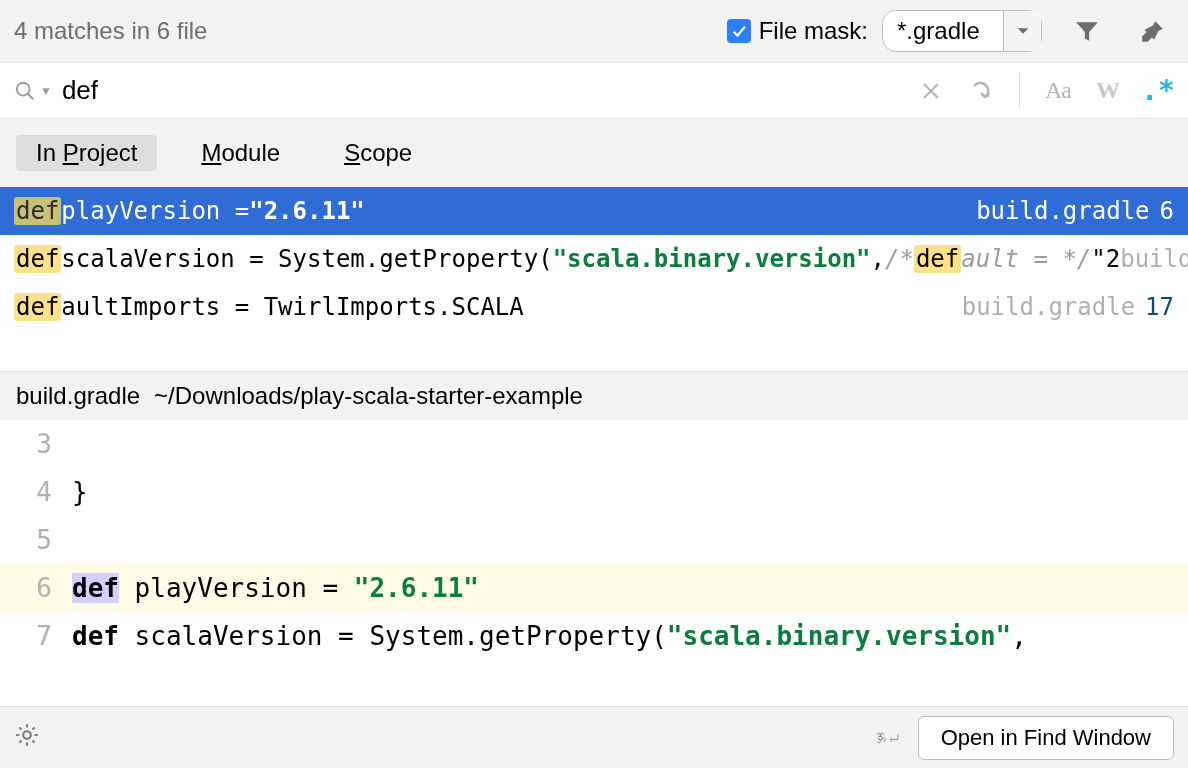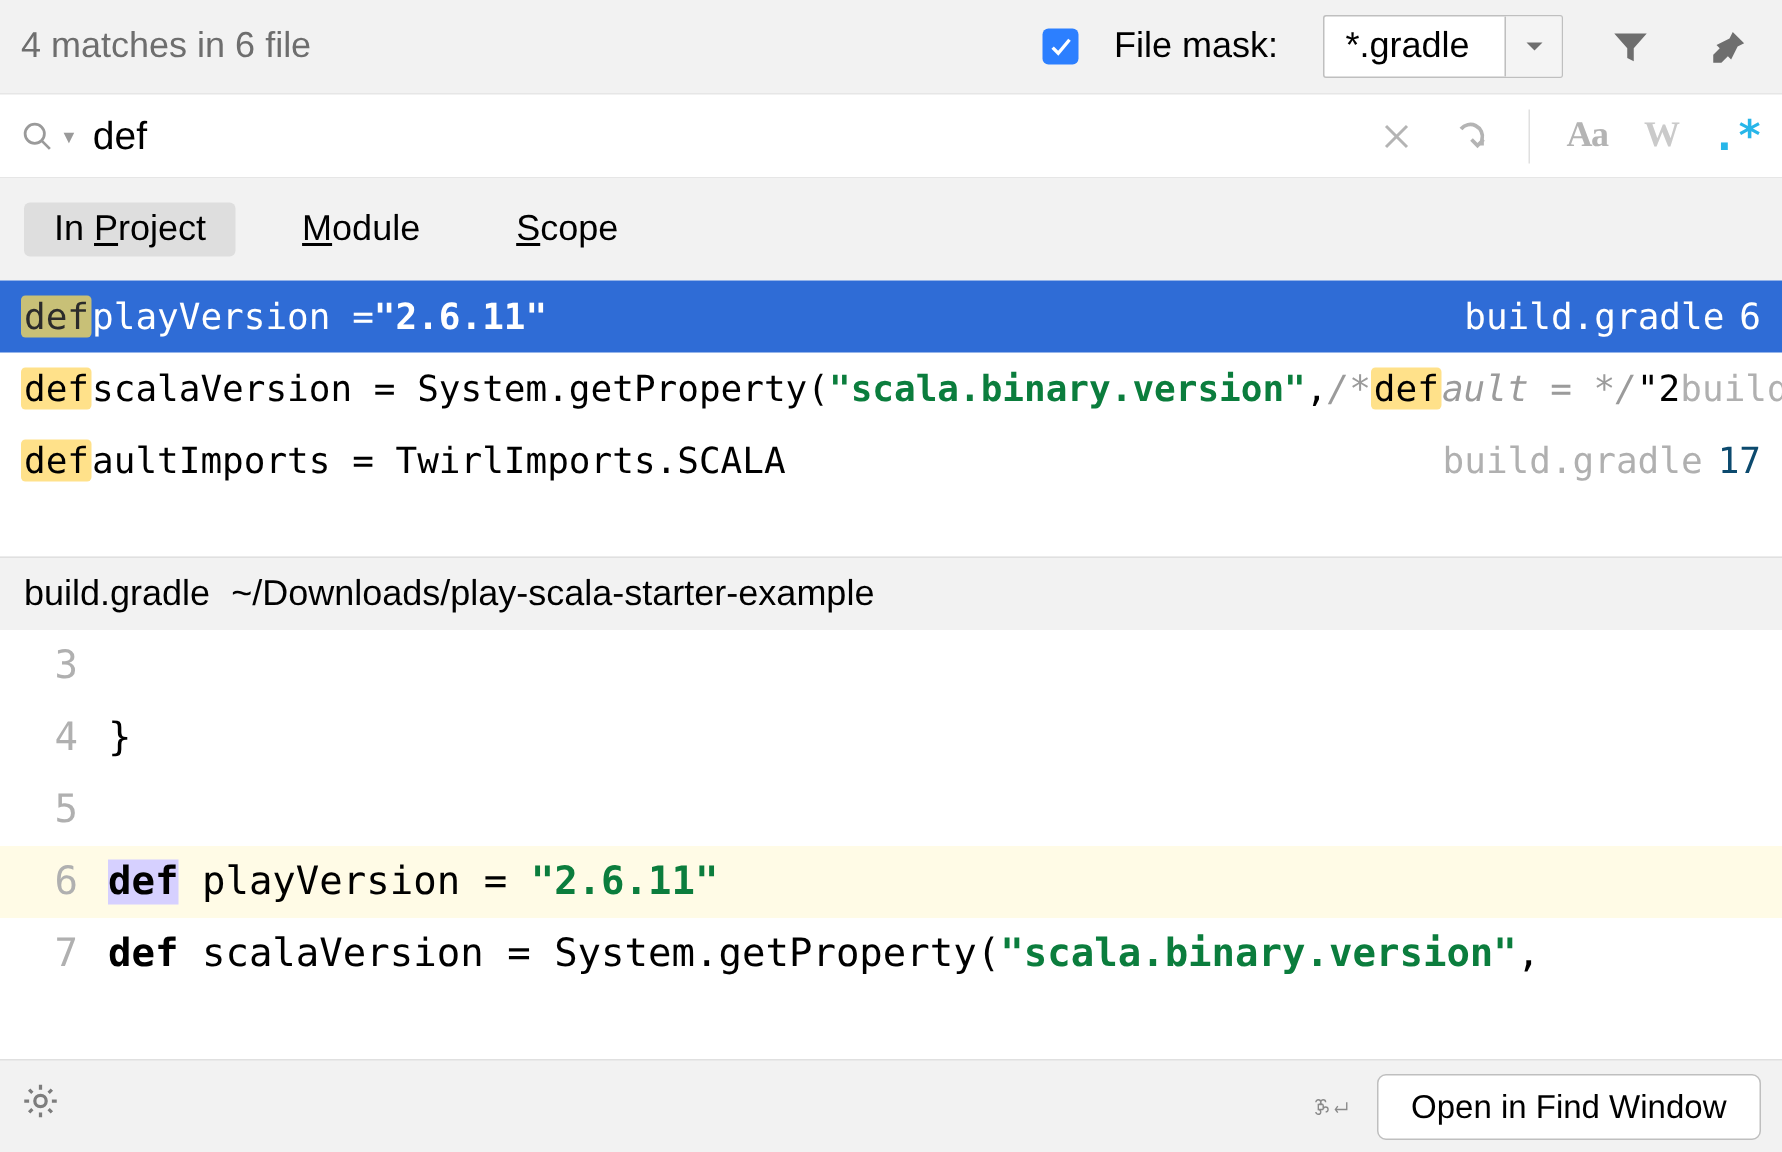--- a/index.html
+++ b/index.html
@@ -4,40 +4,40 @@
 <style>
   * { box-sizing: border-box; }
   html, body { margin: 0; padding: 0; font-family: -apple-system, "Segoe UI", Arial, sans-serif; font-size: 24px; color: #000; background:#fff; }
   .window { width:1188px; height:768px; display:flex; flex-direction:column; background:#fff; }
 
   
   .header { display:flex; align-items:center; padding:10px 14px 10px 14px; background:#f2f2f2; }
   .header .title { font-weight:700; font-size:24px; margin-right:10px; }
   .header .status { color:#6e6e6e; font-size:24px; }
   .header .spacer { flex:1; }
-  .filemask-wrap { display:flex; align-items:center; gap:24px; }
+  .filemask-wrap { display:flex; align-items:center; gap:8px; }
   .checkbox { width:24px; height:24px; background:#2c7fff; border-radius:4px; display:flex; align-items:center; justify-content:center; }
   .checkbox svg { width:18px; height:18px; fill:none; stroke:#fff; stroke-width:3; }
   .filemask-label { font-size:24px; }
-  .filemask-select { display:flex; align-items:center; border:1px solid #bfbfbf; border-radius:2px; height:42px; margin-left:6px; background:#fff; }
+  .filemask-select { display:flex; align-items:center; border:1px solid #bfbfbf; border-radius:14px; height:42px; margin-left:6px; background:#fff; }
   .filemask-select .val { padding:0 14px 0 14px; min-width:120px; }
   .filemask-select .caret { width:38px; border-left:1px solid #bfbfbf; height:100%; display:flex; align-items:center; justify-content:center; background:#f4f4f4; }
   .hdr-iconbtn { width:42px; height:42px; margin-left:24px; display:flex; align-items:center; justify-content:center; color:#6e6e6e; }
   .hdr-iconbtn svg { width:26px; height:26px; }
 
   
   .searchrow { display:flex; align-items:center; background:#fff; padding:6px 14px 6px 14px; border-top:1px solid #e6e6e6; border-bottom:1px solid #e6e6e6; }
   .search-icon { color:#8a8a8a; margin-right:8px; display:flex; align-items:center; }
   .search-icon svg { width:22px; height:22px; }
   .search-input { flex:1; border:none; outline:none; font-size:26px; padding:6px 2px; font-family:inherit; }
   .sr-icons { display:flex; align-items:center; gap:18px; color:#b4b4b4; }
   .sr-icons .sep { width:1px; height:36px; background:#e0e0e0; margin:0 4px; }
   .sr-icons .ico { display:flex; align-items:center; justify-content:center; width:32px; height:32px; }
   .sr-icons svg { width:24px; height:24px; }
-  .aa { font-family:Georgia, serif; font-size:24px; color:#b4b4b4; font-weight:700; letter-spacing:-1px;}
+  .aa { font-family:Georgia, serif; font-size:24px; color:#b4b4b4; font-weight:400; letter-spacing:-1px;}
   .ww { font-family:Georgia, serif; font-size:24px; color:#cacaca; font-weight:600; }
   .regex { color:#27b6e9; font-family:Consolas, Menlo, monospace; font-size:28px; font-weight:bold; }
 
   
   .scoperow { display:flex; align-items:center; gap:24px; padding:16px 16px; background:#f2f2f2; font-size:24px; }
   .scope-tab { padding:4px 20px; border-radius:4px; cursor:default; }
   .scope-tab.selected { background:#dedede; }
   .mn { text-decoration:underline; }
 
   

